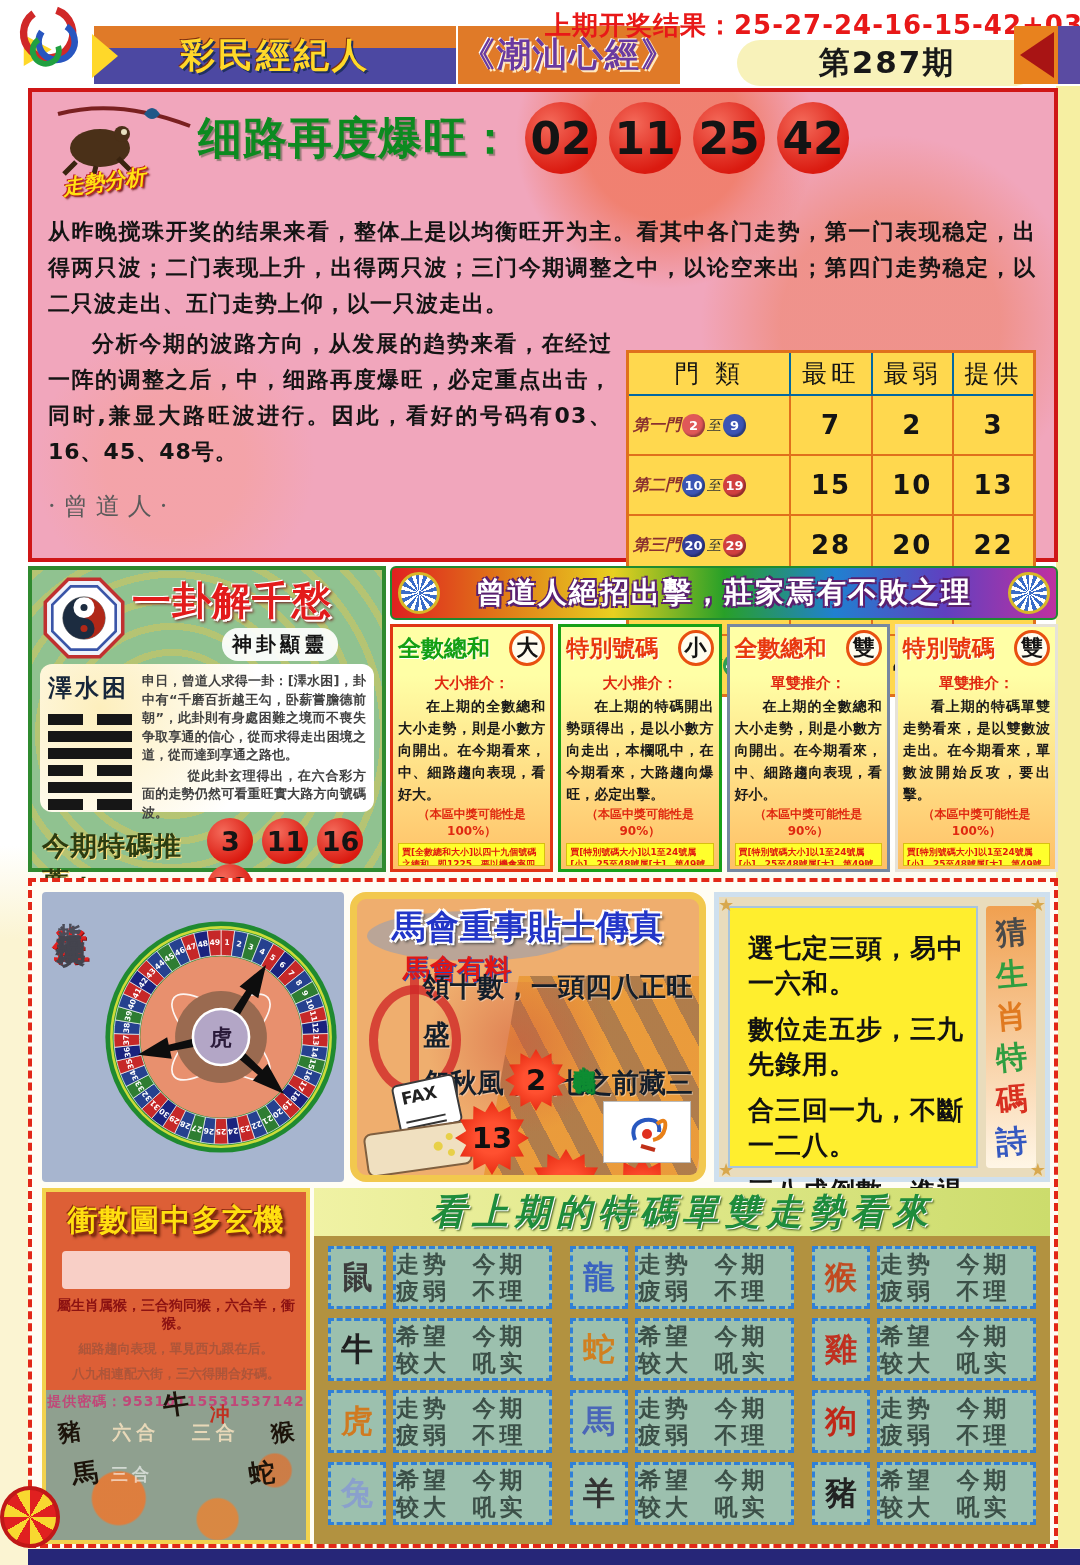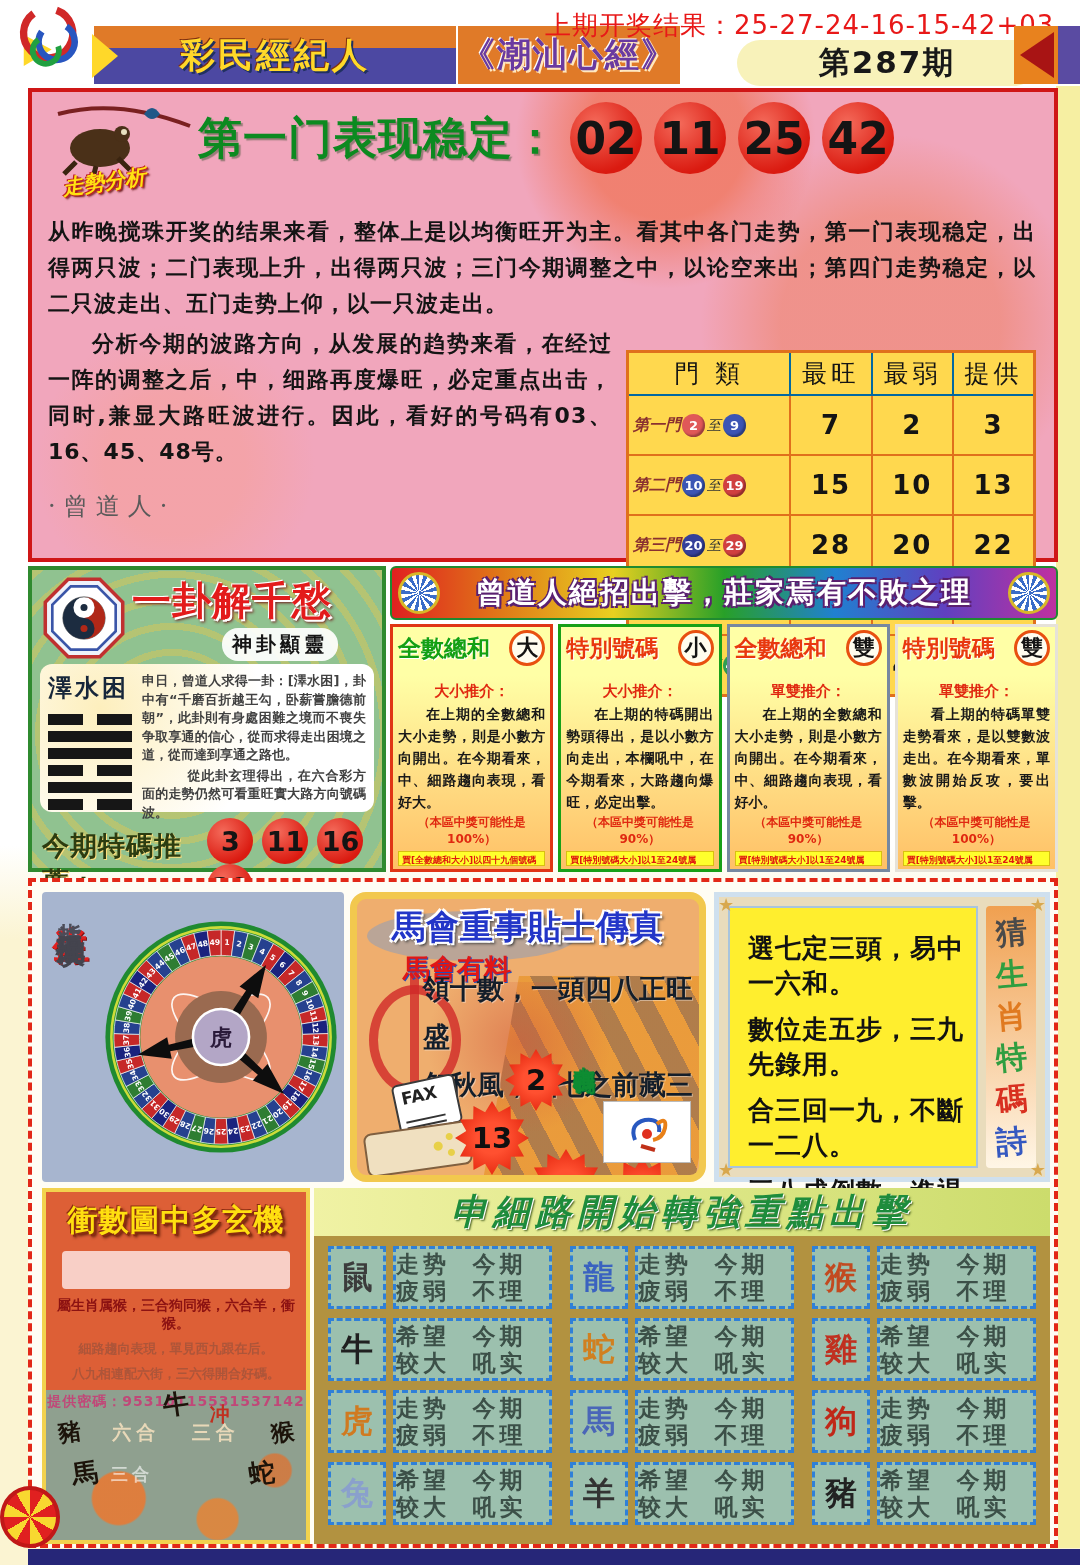--- a/index.html
+++ b/index.html
@@ -15,21 +15,21 @@
   background:linear-gradient(180deg,#e07a28 0 38%,#4c48a2 38% 100%);
   display:flex;align-items:center;justify-content:center}
 .brand-banner::before{content:"";position:absolute;left:-2px;top:8px;border-top:22px solid transparent;
   border-bottom:22px solid transparent;border-left:26px solid #ffd829}
 .brand-text{font-size:35px;font-weight:bold;color:#ffd829;letter-spacing:3px;
   text-shadow:2px 2px 0 #203060,-1px -1px 0 #803010}
 .series-banner{left:458px;top:26px;width:222px;height:58px;background:#e07a28;
   display:flex;align-items:center;justify-content:center}
 .series-text{font-size:34px;font-weight:bold;color:#6a3aa0;letter-spacing:2px;
   text-shadow:2px 2px 0 #ffe8c0,-1px -1px 0 #fff}
-.result-line{left:545px;top:8px;width:505px;text-align:left;font-size:26px;font-weight:normal;color:#e81818;letter-spacing:1px;white-space:nowrap}
+.result-line{left:545px;top:8px;width:505px;text-align:left;font-size:26px;font-weight:bold;color:#e81818;letter-spacing:1px;white-space:nowrap}
 .issue-box{left:737px;top:40px;width:300px;height:46px;background:#f8f2ba;border-radius:24px;
   display:flex;align-items:center;justify-content:center;font-size:31px;font-weight:bold;color:#181818;letter-spacing:2px}
 .corner-triangle{left:1014px;top:26px;width:44px;height:58px;background:#e8821e}
 .corner-triangle::before{content:"";position:absolute;right:4px;top:6px;
   border-top:23px solid transparent;border-bottom:23px solid transparent;border-right:34px solid #a81414}
 .purple-sliver{left:1058px;top:26px;width:22px;height:58px;background:#5a4ba2}
 
 
 .main-panel{left:28px;top:88px;width:1030px;height:474px;border:4px solid #cf1616;padding:4px 18px 4px 16px;
   background:
@@ -91,21 +91,21 @@
 .banner-text{flex:1;text-align:center;font-size:29px;font-weight:bold;color:#ffffff;letter-spacing:2px;
   text-shadow:2px 2px 0 #5a2070,-1px -1px 0 #5a2070,2px -2px 0 #5a2070,-2px 2px 0 #5a2070}
 .tips-columns{left:390px;top:624px;width:668px;height:248px;display:flex;gap:5px}
 .tips-col{flex:1;border:3px solid #e03515;background:linear-gradient(180deg,#ffffa6 0 20%,#ffd77e 70%,#ffc066);
   display:flex;flex-direction:column;padding:3px 5px}
 .tips-head{display:flex;align-items:center;justify-content:space-between}
 .tips-title{font-size:23px;font-weight:bold;color:#e8380e;text-shadow:1px 1px 0 #fff}
 .tips-title.green{color:#14a014}
 .tips-circle{width:36px;height:36px;border:3px solid #e85010;border-radius:50%;background:#fffdef;color:#141414;
   font-size:22px;font-weight:bold;display:flex;align-items:center;justify-content:center;flex:none}
-.tips-sub{font-size:15px;font-weight:bold;color:#e02810;text-align:center;margin:16px 0 2px}
+.tips-sub{font-size:15px;font-weight:bold;color:#e02810;text-align:center;margin:8px 0 2px}
 .tips-body{font-size:14px;font-weight:bold;color:#191919;line-height:22px;text-indent:2em;flex:1;text-align:justify}
 .tips-odds{font-size:12px;font-weight:bold;color:#e02810;text-align:center;margin:1px 0 3px}
 .tips-note{background:#ffff2c;border:1px solid #d8c010;color:#e01810;font-size:9px;font-weight:bold;line-height:12px;
   padding:2px 3px;height:56px;overflow:hidden}
 
 
 .bottom-section{left:28px;top:878px;width:1030px;height:670px;border:4px dashed #e22818;background:#fffdf4}
 
 .wheel-block{left:10px;top:10px;width:302px;height:290px;background:#a7b5cf;border-radius:4px;display:flex}
 .wheel-side{width:58px;display:flex;flex-direction:column;align-items:center;padding-top:4px}
@@ -120,21 +120,21 @@
 .fx-checker{position:absolute;right:-14px;top:28%;width:62%;height:74%;transform:skewX(-10deg);opacity:.8;
   background:repeating-linear-gradient(55deg,rgba(232,148,40,.9) 0 18px,rgba(96,62,30,.55) 18px 36px)}
 .fx-blur{position:absolute;left:20%;top:30%;width:55%;height:55%;
   background:radial-gradient(circle at 50% 40%,rgba(210,90,60,.55),transparent 70%)}
 .fx-ellipse{position:absolute;left:10px;top:12px;width:210px;height:50px;background:rgba(150,158,178,.6);border-radius:50%}
 .fx-dial{position:absolute;left:12px;top:86px;width:92px;height:110px;border:9px solid rgba(208,38,38,.78);border-radius:50%}
 .fx-dial::before{content:"";position:absolute;left:50%;top:-26px;width:9px;height:150px;margin-left:-5px;background:rgba(208,38,38,.78)}
 .fax-title{position:relative;text-align:center;font-size:33px;font-weight:bold;color:#2336c8;margin-top:6px;letter-spacing:1px;
   text-shadow:2px 2px 0 #fff,-2px -2px 0 #fff,2px -2px 0 #fff,-2px 2px 0 #fff,3px 3px 3px #303030}
 .fax-brand{position:absolute;left:46px;top:52px;font-size:27px;font-weight:bold;color:#e01616;text-shadow:1px 1px 0 #2050c0}
-.fax-poem{position:absolute;left:66px;top:66px;width:284px;font-family:Liberation Sans, sans-serif;font-weight:bold;
+.fax-poem{position:absolute;left:66px;top:66px;width:284px;font-family:Liberation Mono, monospace;font-weight:bold;
   font-size:27px;color:#141e2a;line-height:48px;text-shadow:1px 1px 0 rgba(255,255,255,.4)}
 .burst{position:absolute;display:flex;align-items:center;justify-content:center;font-size:29px;font-weight:bold;color:#101010;
   background:radial-gradient(circle,#ff5030 30%,#d81400)}
 .fax-machine{position:absolute;left:8px;bottom:4px;width:116px;height:92px}
 .paper{position:absolute;left:30px;top:0;width:64px;height:50px;background:#fff;border:2px solid #3a3a3a;border-radius:6px;
   transform:rotate(-12deg);font-weight:bold;font-size:17px;color:#222;padding:3px 6px}
 .paper::after{content:"";position:absolute;left:6px;bottom:8px;width:40px;height:2px;background:#333;box-shadow:0 6px 0 #333}
 .machine{position:absolute;left:0;bottom:0;width:106px;height:44px;background:#f0e0c0;border:2px solid #806040;border-radius:8px;
   transform:rotate(-8deg);
   background-image:radial-gradient(circle at 70% 50%,#e8d048 0 4px,transparent 5px),
@@ -217,21 +217,21 @@
         <path d="M10 18 Q70 2 142 30" stroke="#7a2020" stroke-width="4" fill="none"></path>
         <ellipse cx="52" cy="52" rx="30" ry="19" fill="#4a3018"></ellipse>
         <circle cx="74" cy="38" r="8" fill="#4a3018"></circle>
           <circle cx="76" cy="36" r="3" fill="#e8e0c0"></circle>
         <path d="M28 66 l-12 12 M48 70 l-4 16 M70 62 l12 12" stroke="#3a2410" stroke-width="5" fill="none"></path>
         <path d="M96 18 q8 -12 16 0 q-8 10 -16 0" fill="#205888"></path>
       </svg>
       <span class="badge-text">走勢分析</span>
     </div>
     <div class="focus-row">
-      <span class="focus-label">第一门表现稳定：</span>
+      <span class="focus-label">细路再度爆旺：</span>
       <span><span class="ball ball-lg">02</span><span class="ball ball-lg">11</span><span class="ball ball-lg">25</span><span class="ball ball-lg">42</span></span>
     </div>
     <p class="para para1">从昨晚搅珠开奖的结果来看，整体上是以均衡旺开为主。看其中各门走势，第一门表现稳定，出得两只波；二门表现上升，出得两只波；三门今期调整之中，以论空来出；第四门走势稳定，以二只波走出、五门走势上仰，以一只波走出。</p>
     <div class="p2wrap">
       <table class="door-table">
         <thead>
             <tr>
               <th style="width: 40%;">門 類</th>
               <th style="width: 20%;">最旺</th>
               <th style="width: 20%;">最弱</th>
@@ -565,21 +565,21 @@
         <span class="animal">猴</span>
       </div>
       <span class="chong-mid animal" style="left:45%;top:56%;font-size:26px">牛</span>
       <span class="chong-mid" style="left:63%;top:60%;font-size:20px;color:#c03020">冲</span>
       <span class="chong-mid animal" style="left:10%;top:76%;font-size:26px">馬</span>
       <span class="chong-mid" style="left:25%;top:78%;font-size:17px;color:rgba(255,255,255,.6);letter-spacing:4px">三合</span>
       <span class="chong-mid animal" style="left:78%;top:76%;font-size:26px">蛇</span>
     </div>
 
     <div class="abs zodiac-panel">
-      <div class="zodiac-title">申細路開始轉強重點出擊</div>
+      <div class="zodiac-title">看上期的特碼單雙走勢看來</div>
       <div class="zodiac-grid">
           <div class="z-cell">
             <div class="z-icon" style="color: rgb(60, 60, 60);">鼠</div>
             <div class="z-text">
               <div>走势疲弱</div>
               <div>今期不理</div>
             </div>
           </div>
           <div class="z-cell">
             <div class="z-icon" style="color: rgb(58, 98, 192);">龍</div>

